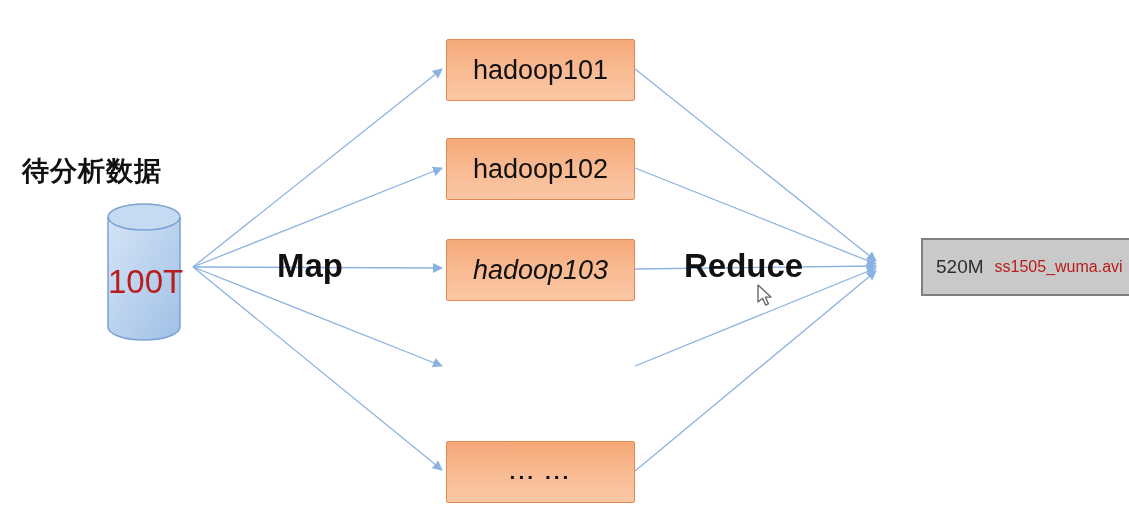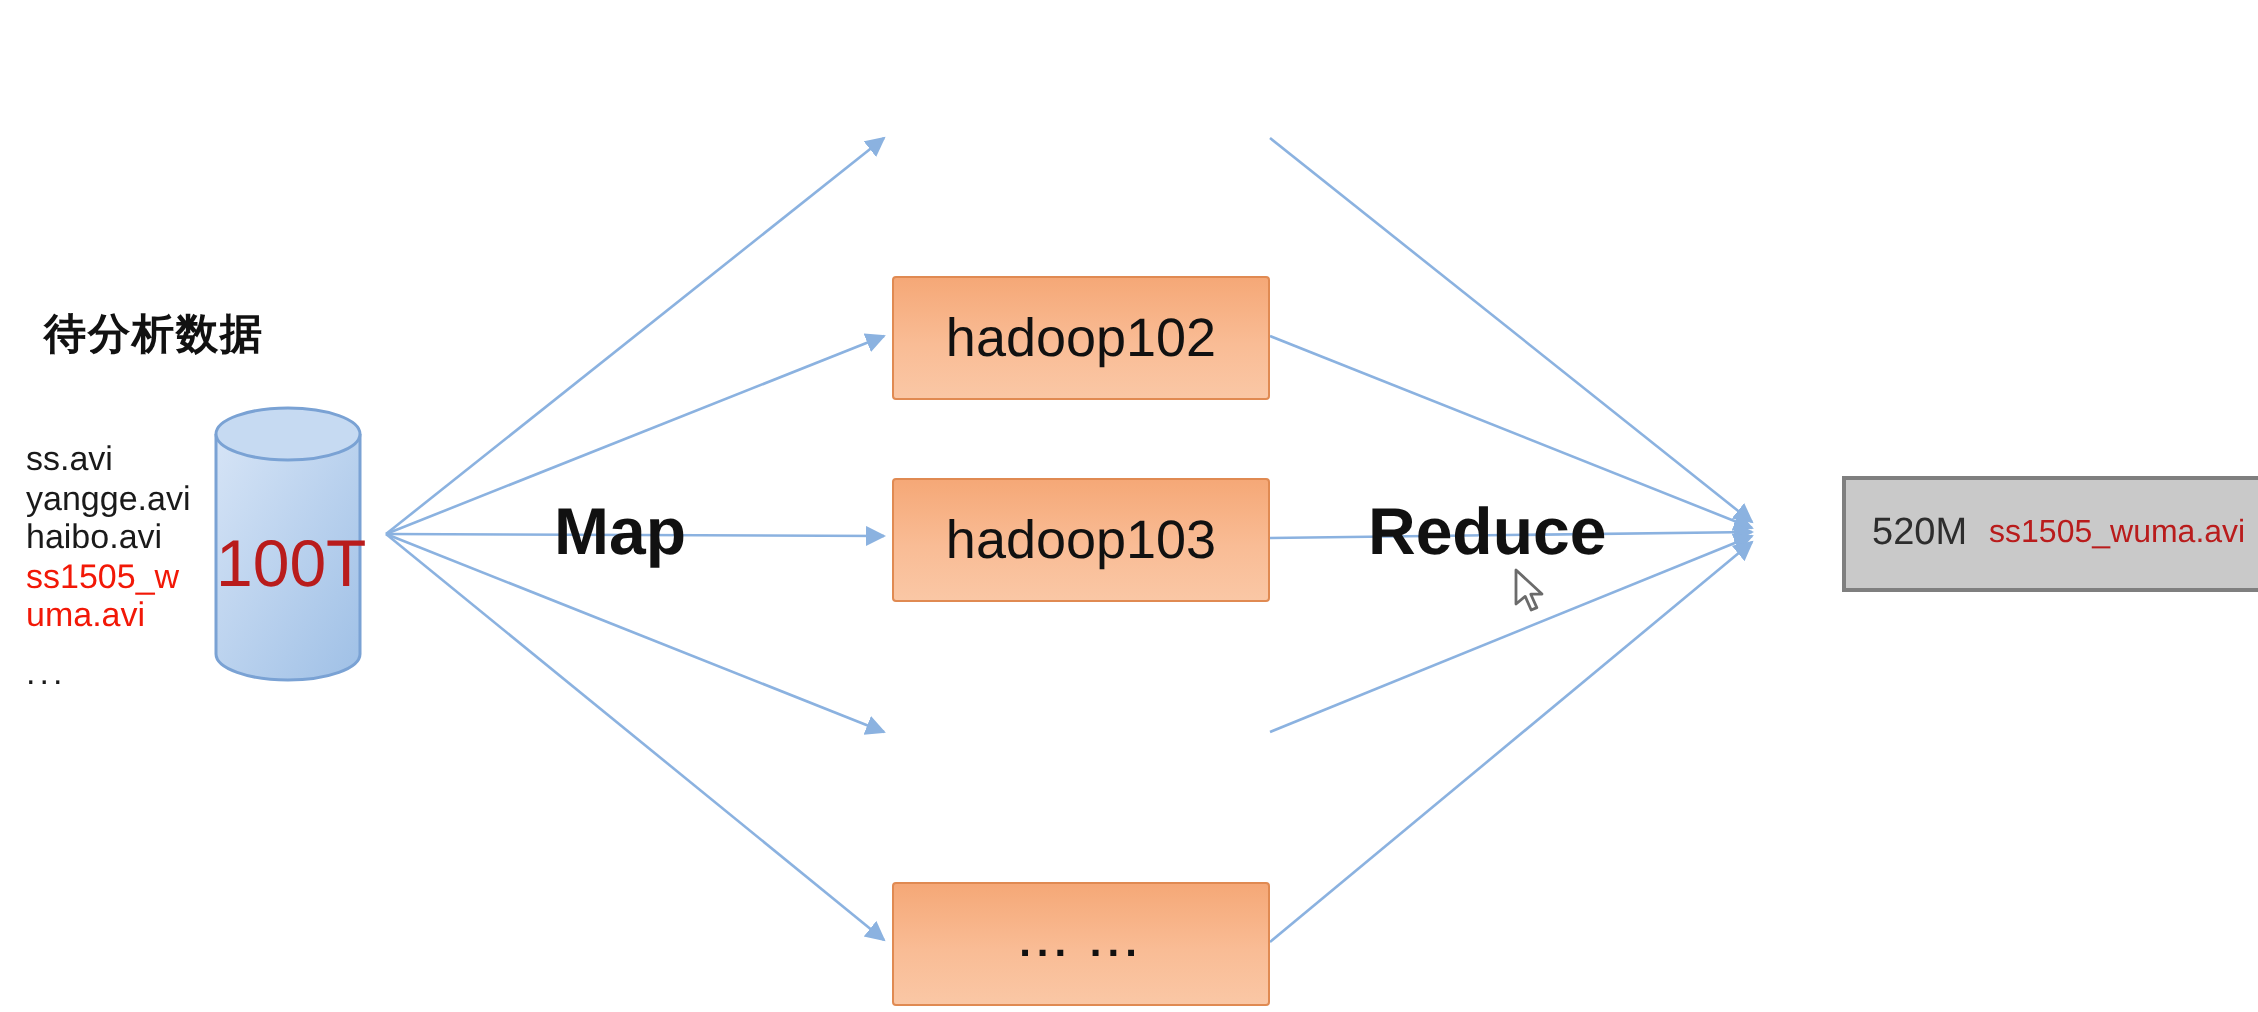--- a/index.html
+++ b/index.html
@@ -5,21 +5,21 @@
   html,body{margin:0;padding:0;background:#fff;}
   .canvas{
     position:relative;width:1129px;height:506px;overflow:hidden;background:#ffffff;
     font-family:"Liberation Sans","DejaVu Sans",sans-serif;
   }
   .arrow-layer{position:absolute;left:0;top:0;width:1129px;height:506px;z-index:1;}
 
   
   .src-heading{
     position:absolute;left:22px;top:153px;z-index:2;
-    font-size:21px;font-weight:bold;color:#111;letter-spacing:1px;
+    font-size:27px;font-weight:bold;color:#111;letter-spacing:1px;
   }
   .file-list{position:absolute;left:13px;top:220px;z-index:2;font-size:17px;color:#1a1a1a;line-height:19.5px;}
   .file-line{white-space:nowrap;}
   .file-red{color:#f21807;}
   .file-ellipsis{margin-top:9px;letter-spacing:2px;}
   .cyl-label{
     position:absolute;left:108px;top:263px;width:76px;z-index:2;
     text-align:left;font-size:33px;color:#b91c1c;letter-spacing:0px;
   }
 
@@ -33,21 +33,21 @@
   
   .node{
     position:absolute;left:446px;width:187px;height:60px;z-index:2;
     background:linear-gradient(180deg,#f5a877 0%,#f9bc95 55%,#fac7a5 100%);
     border:1px solid #e08a52;border-radius:2px;
     display:flex;align-items:center;justify-content:center;
     font-size:27px;color:#111;
   }
   .node-1{top:39px;}
   .node-2{top:138px;}
-  .node-3{top:239px;}
+  .node-3{top:239px;font-style:italic;}
   .node-4{top:336px;}
   .node-5{top:441px;font-size:21px;font-weight:bold;letter-spacing:3px;}
 
   
   .out-heading{
     position:absolute;left:891px;top:190px;z-index:2;
     font-size:30px;color:#111;letter-spacing:1px;
   }
   .out-box{
     position:absolute;left:881px;top:238px;width:215px;height:58px;z-index:2;
@@ -92,34 +92,27 @@
       <line x1="635" y1="69" x2="876" y2="261" marker-end="url(#ah)"></line>
       <line x1="635" y1="168" x2="876" y2="264" marker-end="url(#ah)"></line>
       <line x1="635" y1="269" x2="876" y2="266" marker-end="url(#ah)"></line>
       <line x1="635" y1="366" x2="876" y2="268" marker-end="url(#ah)"></line>
       <line x1="635" y1="471" x2="876" y2="271" marker-end="url(#ah)"></line>
     </g>
   </svg>
 
   <div class="src-heading">待分析数据</div>
 
-  <div class="file-list">
-    <div class="file-line">ss.avi</div>
-    <div class="file-line">yangge.avi</div>
-    <div class="file-line">haibo.avi</div>
-    <div class="file-line file-red">ss1505_w</div>
-    <div class="file-line file-red">uma.avi</div>
-    <div class="file-line file-ellipsis">...</div>
-  </div>
 
   <div class="cyl-label">100T</div>
 
   <div class="stage-label reduce-label">Reduce</div>
   <div class="stage-label map-label">Map</div>
 
+  <div class="node node-1">hadoop101</div>
   <div class="node node-2">hadoop102</div>
   <div class="node node-3">hadoop103</div>
   <div class="node node-5">... ...</div>
 
   <div class="out-box">
     <span class="out-size">520M</span>
     <span class="out-file">ss1505_wuma.avi</span>
   </div>
 
   <svg class="cursor" width="17" height="23" viewBox="0 0 17 23">

